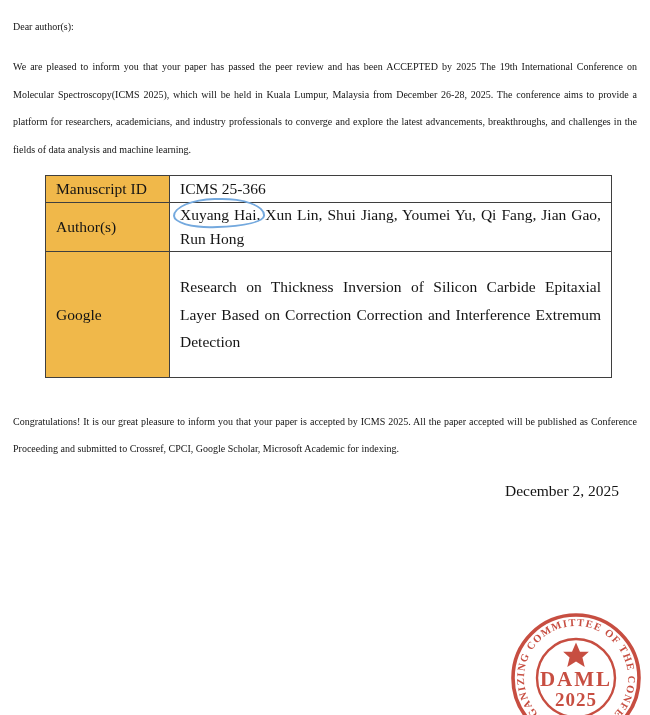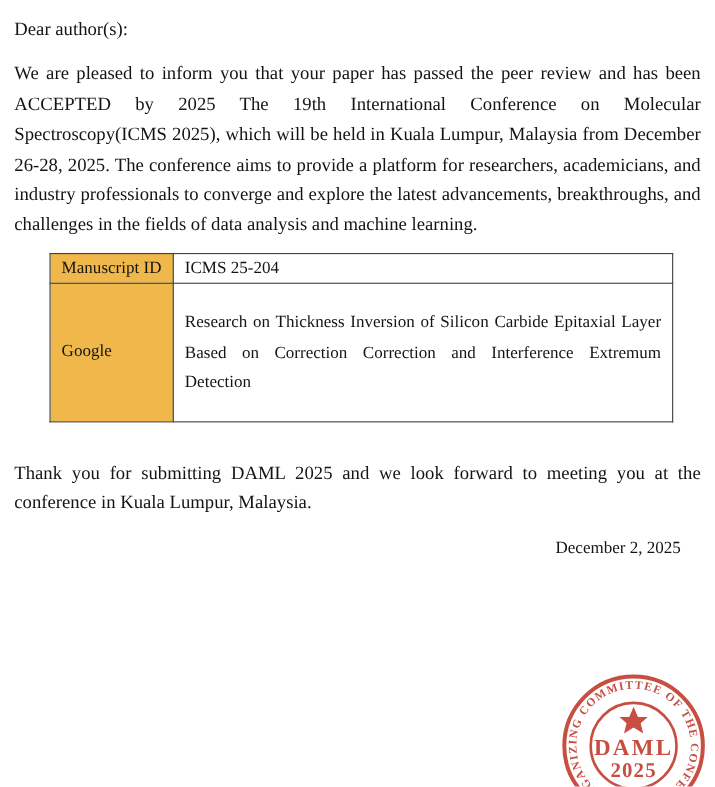--- a/index.html
+++ b/index.html
@@ -5,39 +5,39 @@
   html, body { margin:0; padding:0; }
   body {
     width:650px; height:715px;
     background:#ffffff;
     font-family:"Liberation Serif", serif;
     color:#141414;
     overflow:hidden;
     position:relative;
   }
   .page { position:absolute; inset:0; padding:13px 13px 0 13px; box-sizing:border-box; }
-  p { margin:0; font-size:17px; line-height:27.4px; text-align:justify; }
+  p { margin:0; font-size:10px; line-height:27.4px; text-align:justify; }
   .salutation { text-align:left; }
   .p1 { margin-top:13px; }
   .u { }
 
   table.ms {
     border-collapse:collapse;
     table-layout:fixed;
     width:567px;
     margin:12px 0 0 32px;
   }
   table.ms td {
     border:1px solid #3f3f3f;
     font-size:15.5px;
     padding:0 10px;
     vertical-align:middle;
     box-sizing:border-box;
   }
-  td.hdr { background:#F0B84A; width:112px; }
+  td.hdr { background:#F0B84A; width:124px; }
   tr.r1 td { height:27px; }
   tr.r2 td { height:49px; }
   tr.r3 td { height:126px; }
   td.authors { line-height:24px; padding-top:2px; text-align:justify; }
   td.title-cell { line-height:27.5px; text-align:justify; padding:0 14px 0 11px; }
 
   .circled { position:relative; white-space:nowrap; }
   .circled::after {
     content:"";
     position:absolute;
@@ -78,31 +78,35 @@
 <div class="page">
 
   <p class="salutation">Dear author(s):</p>
 
   <p class="p1"><span>We are pleased to inform you that your paper has passed the peer review and has been ACCEPTED by </span><span class="u">2025 The 19th International Conference on Molecular Spectroscopy(ICMS 2025),</span><span> which will be held in Kuala Lumpur, Malaysia from December 26-28, 2025. The conference aims to provide a platform for researchers, academicians, and industry professionals to converge and explore the latest advancements, breakthroughs, and challenges in the fields of data analysis and machine learning.</span></p>
 
   <table class="ms">
     <tbody>
         <tr class="r1">
       <td class="hdr">Manuscript ID</td>
-      <td>ICMS 25-204</td>
+      <td>ICMS 25-366</td>
+    </tr>
+    <tr class="r2">
+      <td class="hdr">Author(s)</td>
+      <td class="authors"><span class="circled"><span>Xuyang Hai,</span></span><span> Xun Lin, Shui Jiang, Youmei Yu, Qi Fang, Jian Gao, </span><span class="u">Run Hong</span></td>
     </tr>
     <tr class="r3">
       <td class="hdr">Google</td>
       <td class="title-cell">Research on Thickness Inversion of Silicon Carbide Epitaxial Layer Based on Correction Correction and Interference Extremum Detection</td>
     </tr>
   </tbody>
     </table>
 
+  <p class="p2">Congratulations! It is our great pleasure to inform you that your paper is accepted by ICMS 2025. All the paper accepted will be published as Conference Proceeding and submitted to Crossref, CPCI, Google Scholar, Microsoft Academic for indexing.</p>
 
-  <p class="p3">Thank you for submitting DAML 2025 and we look forward to meeting you at the conference in Kuala Lumpur, Malaysia.</p>
 
   <div class="sig">
     <div>December 2, 2025</div>
   </div>
 
   <svg class="stamp" viewBox="0 0 152 152" xmlns="http://www.w3.org/2000/svg">
     <g>
       <circle cx="76" cy="76" r="63" fill="none" stroke="#C13A2C" stroke-width="3.6"></circle>
       <circle cx="76" cy="76" r="39" fill="none" stroke="#C13A2C" stroke-width="2.4"></circle>
       <defs>

